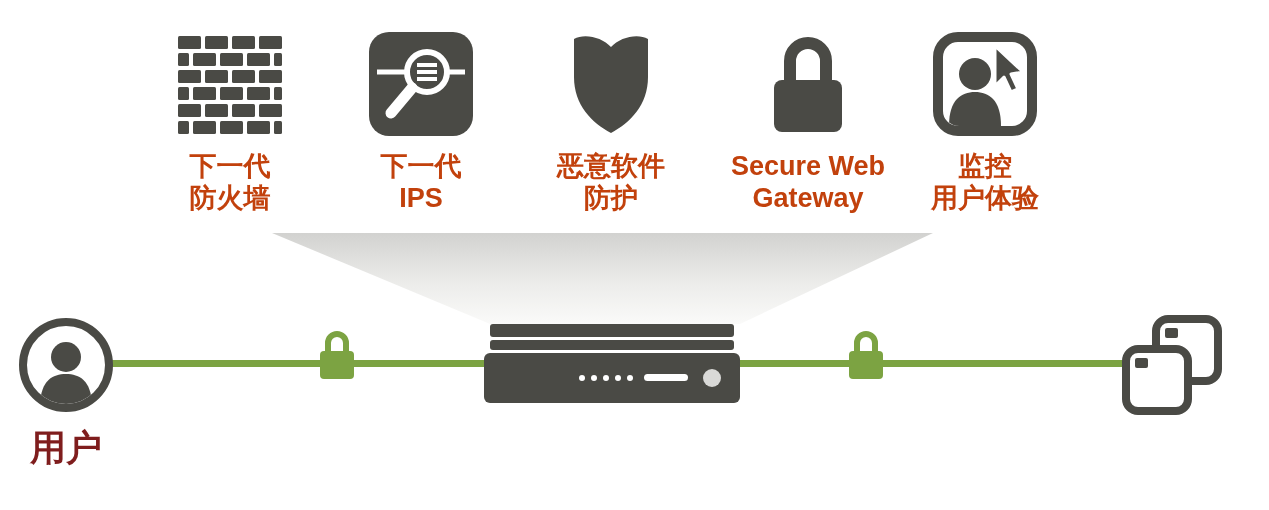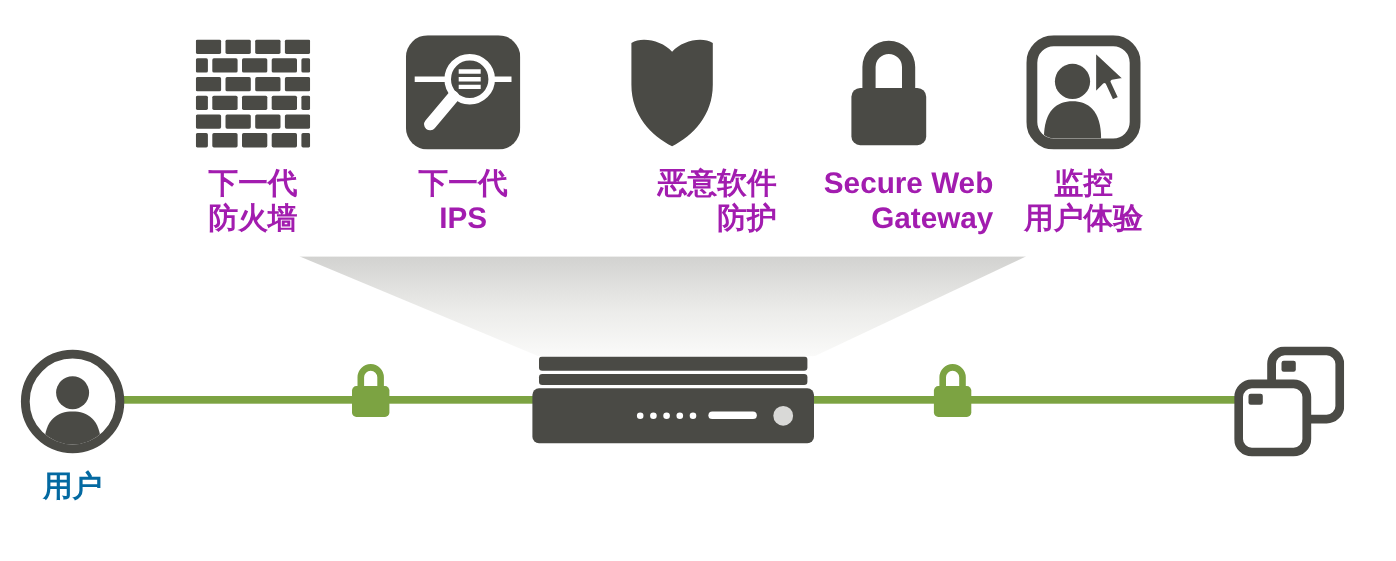--- a/index.html
+++ b/index.html
@@ -13,22 +13,22 @@
     left:272px;top:233px;width:661px;height:91px;
     background:linear-gradient(to bottom,#d2d2d0 0%,#ececea 55%,#fafaf9 100%);
     clip-path:polygon(0 0,100% 0,70.8% 100%,33% 100%);
     z-index:1;
   }
   
   .pipe{left:62px;top:360px;width:1143px;height:7px;background:#7ca342;z-index:2;}
   
   .svc{width:190px;text-align:center;z-index:3;}
   .svc .icon-slot{height:110px;display:flex;align-items:flex-end;justify-content:center;}
-  .svc-label{margin-top:14px;font-size:27px;font-weight:bold;line-height:1.2;color:#a21caf;}
-  .endpoint-label{font-size:27px;font-weight:bold;color:#0369a1;text-align:center;z-index:3;}
+  .svc-label{margin-top:14px;font-size:27px;font-weight:bold;line-height:1.2;color:#c2410c;}
+  .endpoint-label{font-size:36px;font-weight:bold;color:#7f1d1d;text-align:center;z-index:3;}
   .device-label{font-size:38px;font-weight:bold;color:#44443f;text-align:center;z-index:3;}
   svg{display:block;}
 </style>
 </head>
 <body>
 
 <div class="stage">
 
   <div class="abs funnel"></div>
 
@@ -77,33 +77,33 @@
         <line x1="48" y1="47" x2="68" y2="47" stroke="#ffffff" stroke-width="4"></line>
         <line x1="43" y1="56" x2="22" y2="81" stroke="#ffffff" stroke-width="11" stroke-linecap="round"></line>
       </svg>
     </div>
     <div class="svc-label">
       <div>下一代</div>
       <div>IPS</div>
     </div>
   </div>
 
-  <div class="abs svc" style="left:516px;top:26px;text-align:right;">
+  <div class="abs svc" style="left:516px;top:26px;">
     <div class="icon-slot">
       <svg width="88" height="104" viewBox="0 0 88 104">
         <path d="M44,15 C35,5 17,1 7,7 L7,45 C7,73 25,91 44,101 C63,91 81,73 81,45 L81,7 C71,1 53,5 44,15 Z" fill="#4a4a45"></path>
       </svg>
     </div>
     <div class="svc-label">
       <div>恶意软件</div>
       <div>防护</div>
     </div>
   </div>
 
-  <div class="abs svc" style="left:713px;top:26px;text-align:right;">
+  <div class="abs svc" style="left:713px;top:26px;">
     <div class="icon-slot">
       <svg width="88" height="104" viewBox="0 0 88 104">
         <path d="M26,52 V29 a18,18 0 0 1 36,0 V52" fill="none" stroke="#4a4a45" stroke-width="12"></path>
         <rect x="10" y="48" width="68" height="52" rx="8" fill="#4a4a45"></rect>
       </svg>
     </div>
     <div class="svc-label">
       <div>Secure Web</div>
       <div>Gateway</div>
     </div>

